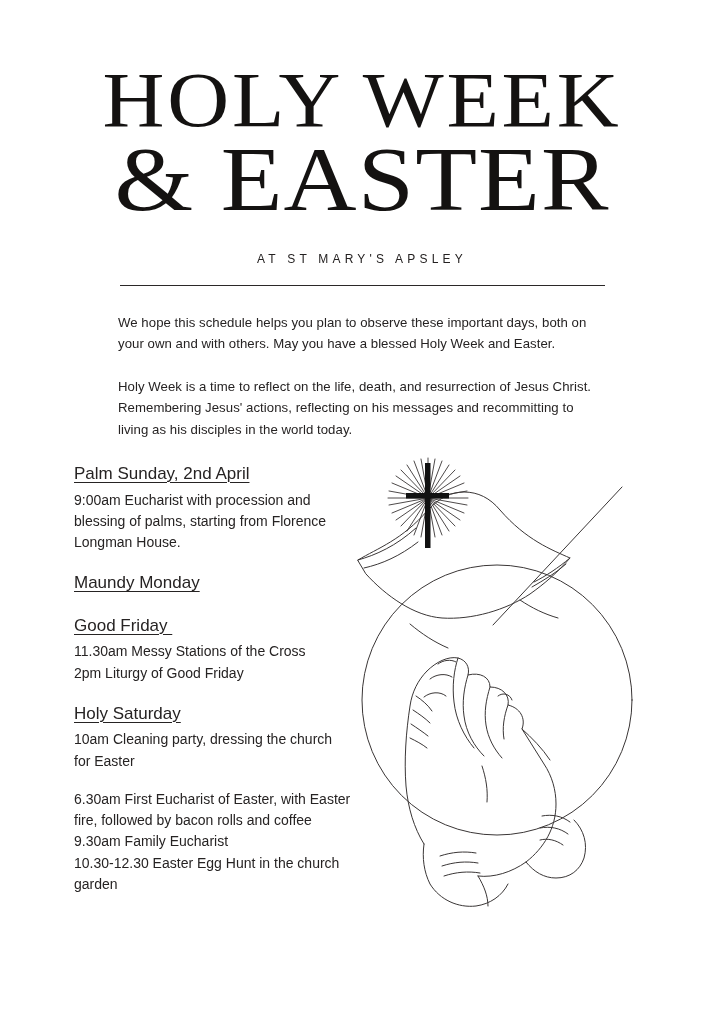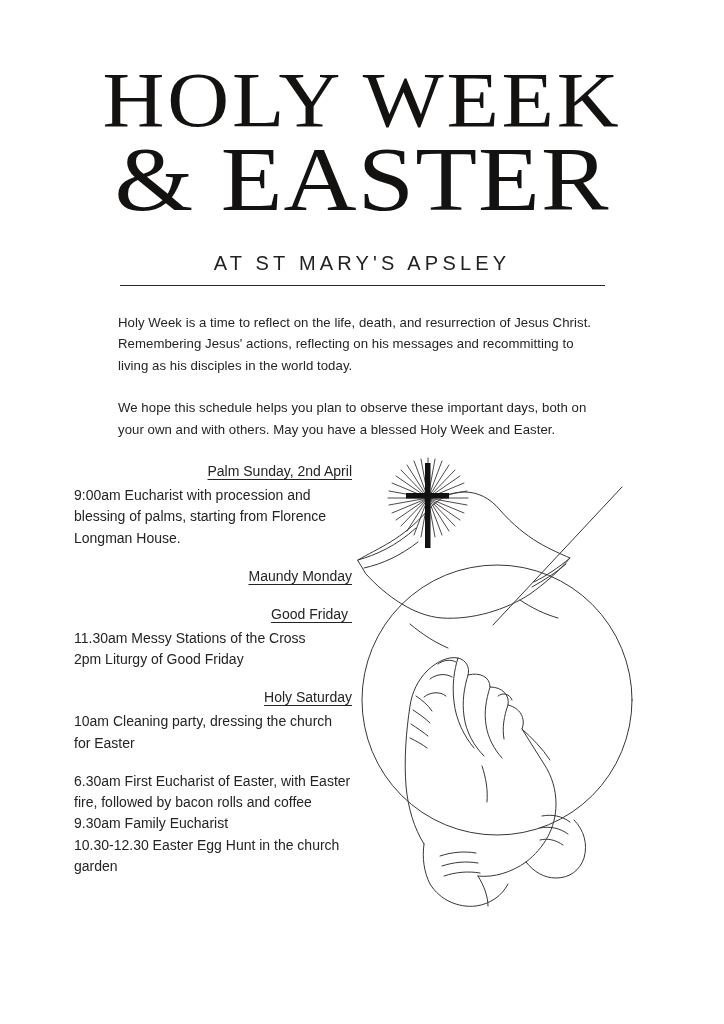--- a/index.html
+++ b/index.html
@@ -43,21 +43,21 @@
     margin-top: 4px;
     transform: scaleX(1.1);
   }
 
   .subtitle {
     position: absolute;
     left: 0;
     top: 252px;
     width: 724px;
     text-align: center;
-    font-size: 20px;
+    font-size: 12px;
     letter-spacing: 4.2px;
     font-weight: 400;
     color: #242121;
   }
 
   .divider {
     position: absolute;
     left: 120px;
     top: 285px;
     width: 485px;
@@ -84,29 +84,28 @@
   
   .schedule {
     position: absolute;
     left: 74px;
     top: 461px;
     width: 278px;
   }
   .sched-item { margin-bottom: 17px; }
   .sched-item:last-child { margin-bottom: 0; }
   .sched-head {
-    font-size: 14px;
+    font-size: 17px;
     line-height: 1.5;
     color: #262323;
     text-decoration: underline;
     text-underline-offset: 2.5px;
     text-decoration-thickness: 1px;
     margin-bottom: 3px;
     white-space: pre;
-    text-align: right;
   }
   .sched-body {
     font-size: 14px;
     line-height: 1.52;
     color: #262323;
   }
 
   
   .illustration {
     position: absolute;
@@ -125,22 +124,22 @@
   <div class="title-block">
     <div class="title-line title-line-1">HOLY WEEK</div>
     <div class="title-line title-line-2">&amp; EASTER</div>
   </div>
 
   <div class="subtitle">AT ST MARY'S APSLEY</div>
 
   <div class="divider"></div>
 
   <div class="intro">
+    <p>We hope this schedule helps you plan to observe these important days, both on your own and with others. May you have a blessed Holy Week and Easter.</p>
     <p>Holy Week is a time to reflect on the life, death, and resurrection of Jesus Christ. Remembering Jesus' actions, reflecting on his messages and recommitting to living as his disciples in the world today.</p>
-    <p>We hope this schedule helps you plan to observe these important days, both on your own and with others. May you have a blessed Holy Week and Easter.</p>
   </div>
 
   <div class="schedule">
     <div class="sched-item">
       <div class="sched-head">Palm Sunday, 2nd April</div>
       <div class="sched-body">9:00am Eucharist with procession and blessing of palms, starting from Florence Longman House.</div>
     </div>
     <div class="sched-item">
       <div class="sched-head">Maundy Monday</div>
     </div>

